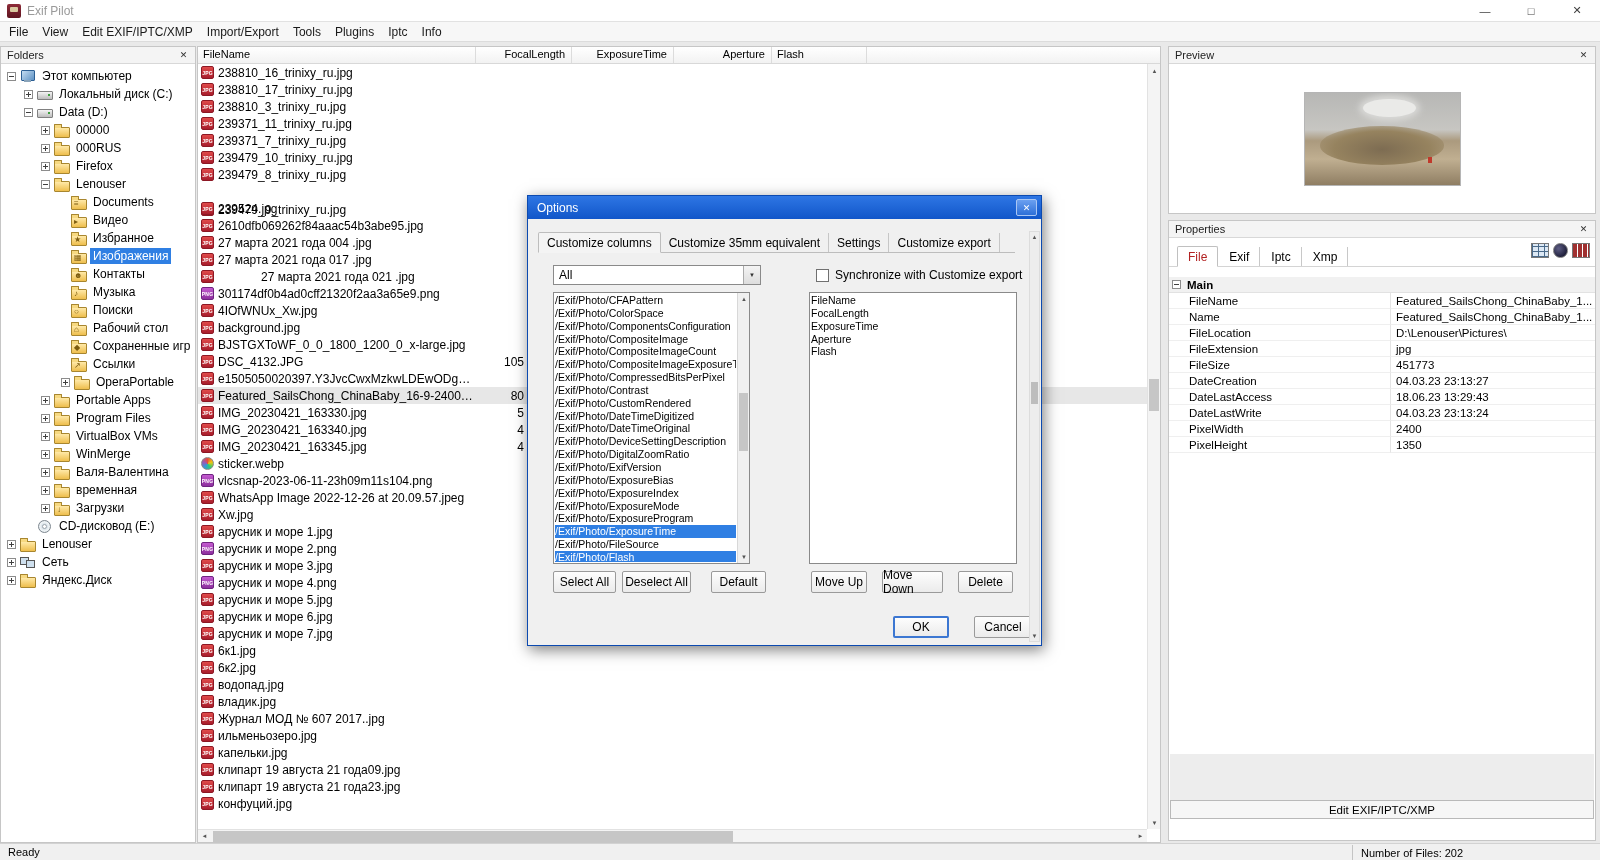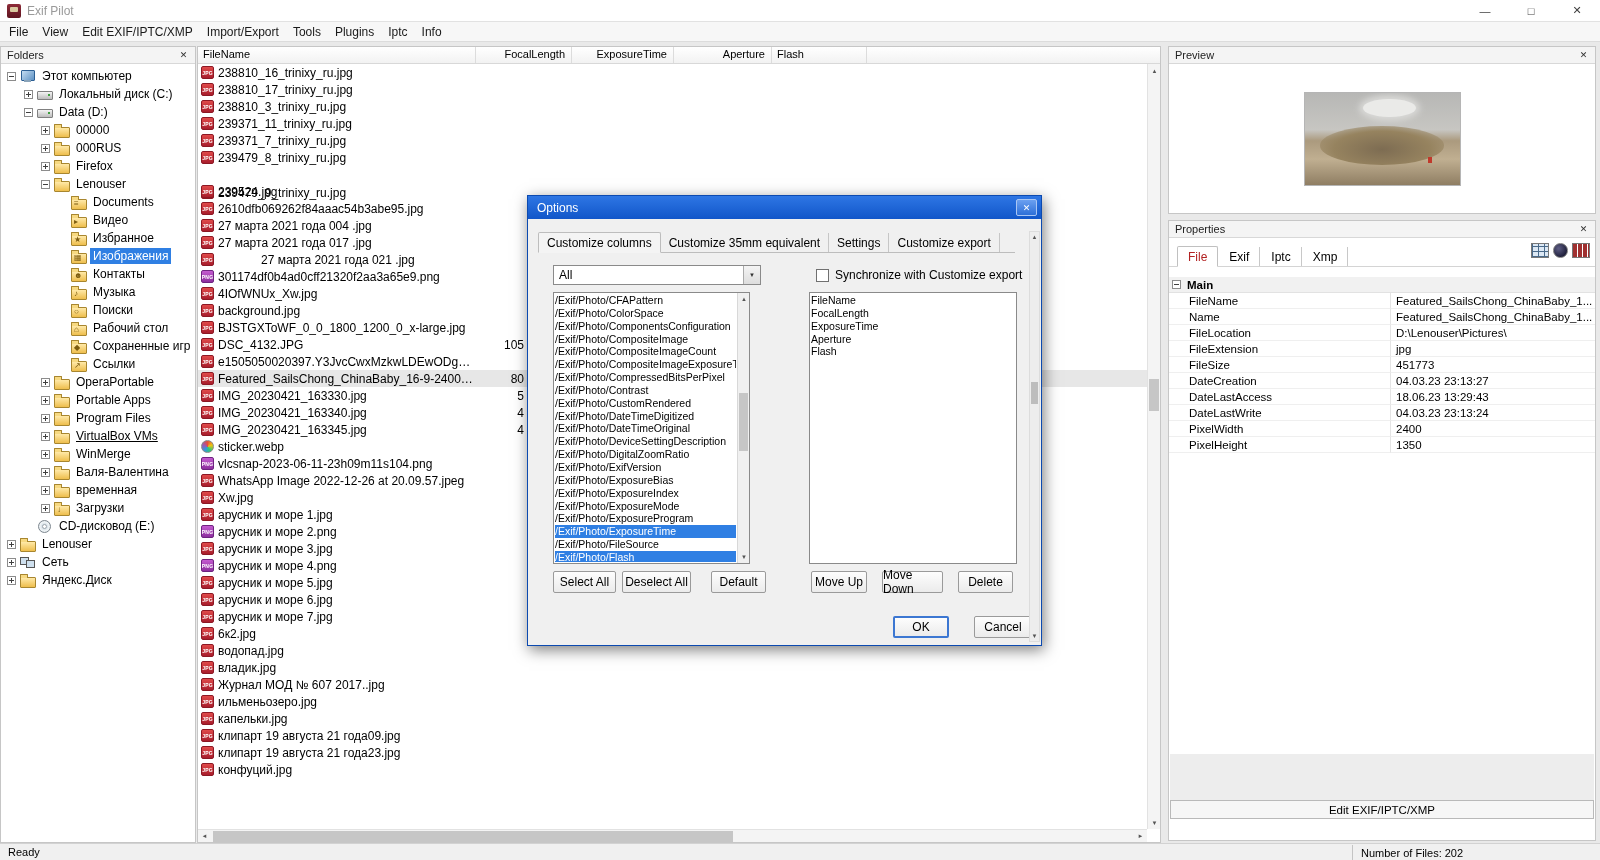--- a/index.html
+++ b/index.html
@@ -329,36 +329,36 @@
             </span>
             <span class="t-label">Сохраненные игр</span>
           </div>
           <div class="tree-item" style="padding-left: 57px;">
             <span class="tree-expander none"></span>
             <span class="ticon folder-links">
               <span class="fglyph">↗</span>
             </span>
             <span class="t-label">Ссылки</span>
           </div>
+          <div class="tree-item" style="padding-left: 60px;">
+            <span class="tree-expander plus"></span>
+            <span class="ticon folder"></span>
+            <span class="t-label">OperaPortable</span>
+          </div>
           <div class="tree-item" style="padding-left: 40px;">
             <span class="tree-expander plus"></span>
             <span class="ticon folder"></span>
-            <span class="t-label">OperaPortable</span>
+            <span class="t-label">Portable Apps</span>
           </div>
           <div class="tree-item" style="padding-left: 40px;">
             <span class="tree-expander plus"></span>
             <span class="ticon folder"></span>
-            <span class="t-label">Portable Apps</span>
+            <span class="t-label">Program Files</span>
           </div>
           <div class="tree-item" style="padding-left: 40px;">
-            <span class="tree-expander plus"></span>
-            <span class="ticon folder"></span>
-            <span class="t-label">Program Files</span>
-          </div>
-          <div class="tree-item" style="padding-left: 40px; text-decoration: underline;">
             <span class="tree-expander plus"></span>
             <span class="ticon folder"></span>
             <span class="t-label">VirtualBox VMs</span>
           </div>
           <div class="tree-item" style="padding-left: 40px;">
             <span class="tree-expander plus"></span>
             <span class="ticon folder"></span>
             <span class="t-label">WinMerge</span>
           </div>
           <div class="tree-item" style="padding-left: 40px;">
@@ -457,20 +457,30 @@
               <span class="fname">239371_7_trinixy_ru.jpg</span>
             </div>
             <div class="fcell num" style="width: 96px;"></div>
             <div class="fcell num2" style="width: 102px;"></div>
             <div class="fcell num3" style="width: 98px;"></div>
             <div class="fcell flash" style="width: 95px;"></div>
           </div>
           <div class="frow">
             <div class="fcell name" style="width: 278px;">
               <span class="ficon jpg">JPG</span>
+              <span class="fname">239479_10_trinixy_ru.jpg</span>
+            </div>
+            <div class="fcell num" style="width: 96px;"></div>
+            <div class="fcell num2" style="width: 102px;"></div>
+            <div class="fcell num3" style="width: 98px;"></div>
+            <div class="fcell flash" style="width: 95px;"></div>
+          </div>
+          <div class="frow">
+            <div class="fcell name" style="width: 278px;">
+              <span class="ficon jpg">JPG</span>
               <span class="fname">239479_8_trinixy_ru.jpg</span>
             </div>
             <div class="fcell num" style="width: 96px;"></div>
             <div class="fcell num2" style="width: 102px;"></div>
             <div class="fcell num3" style="width: 98px;"></div>
             <div class="fcell flash" style="width: 95px;"></div>
           </div>
           <div class="frow">
             <div class="fcell name" style="width: 278px; margin-top: 36px;">
               <span class="ficon jpg">JPG</span>
@@ -728,20 +738,30 @@
             </div>
             <div class="fcell num" style="width: 96px;"></div>
             <div class="fcell num2" style="width: 102px;"></div>
             <div class="fcell num3" style="width: 98px;"></div>
             <div class="fcell flash" style="width: 95px;"></div>
           </div>
           <div class="frow">
             <div class="fcell name" style="width: 278px;">
               <span class="ficon jpg">JPG</span>
               <span class="fname">арусник и море 7.jpg</span>
+            </div>
+            <div class="fcell num" style="width: 96px;"></div>
+            <div class="fcell num2" style="width: 102px;"></div>
+            <div class="fcell num3" style="width: 98px;"></div>
+            <div class="fcell flash" style="width: 95px;"></div>
+          </div>
+          <div class="frow">
+            <div class="fcell name" style="width: 278px;">
+              <span class="ficon jpg">JPG</span>
+              <span class="fname">6к1.jpg</span>
             </div>
             <div class="fcell num" style="width: 96px;"></div>
             <div class="fcell num2" style="width: 102px;"></div>
             <div class="fcell num3" style="width: 98px;"></div>
             <div class="fcell flash" style="width: 95px;"></div>
           </div>
           <div class="frow">
             <div class="fcell name" style="width: 278px;">
               <span class="ficon jpg">JPG</span>
               <span class="fname">6к2.jpg</span>

